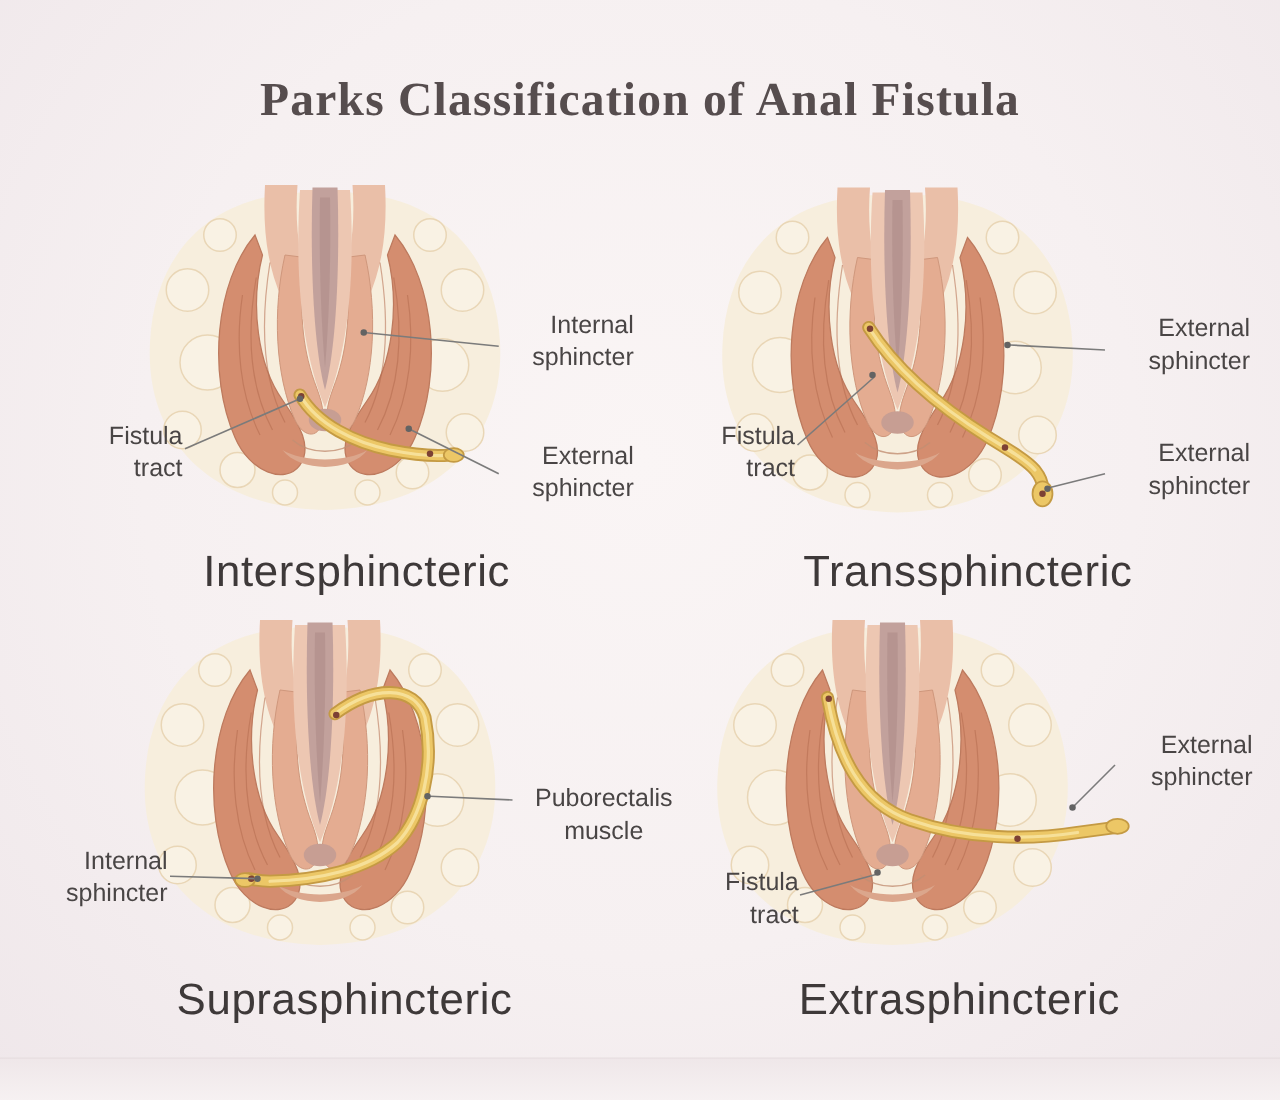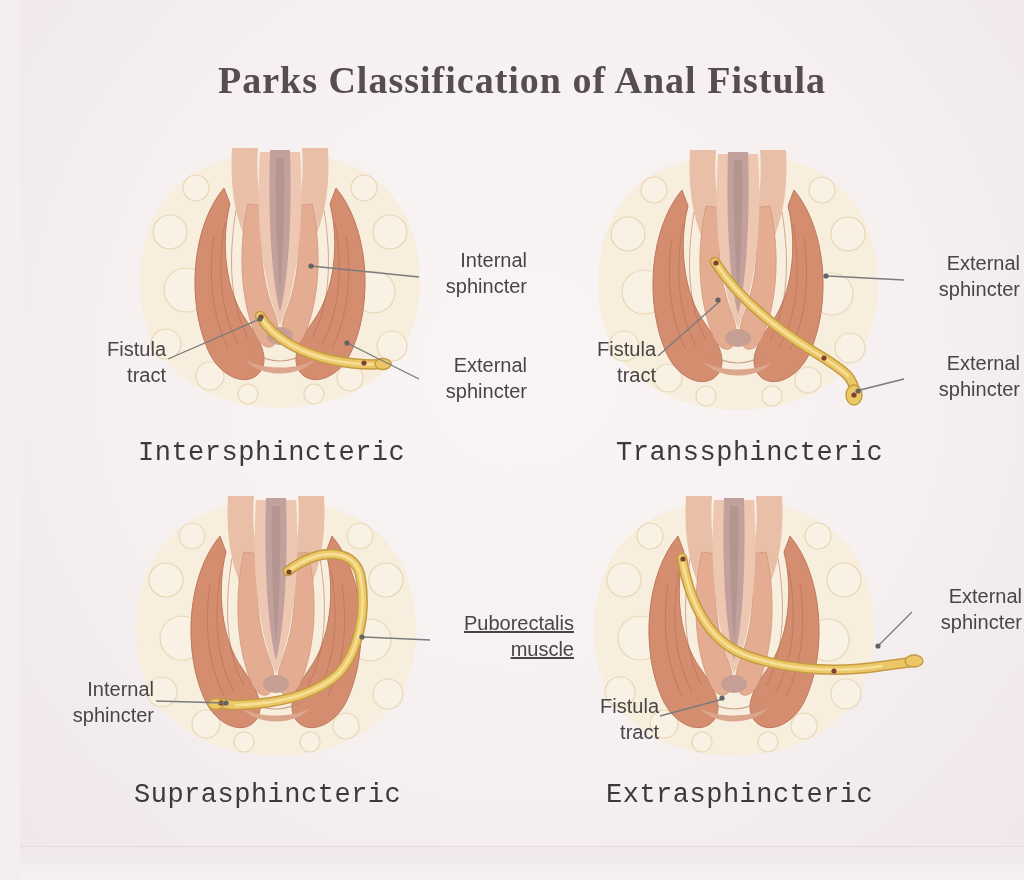--- a/index.html
+++ b/index.html
@@ -1,34 +1,34 @@
 <!DOCTYPE html>
 <html><head>
 <meta charset="utf-8">
 <style>
   html,body{margin:0;padding:0;}
   body{width:1024px;height:880px;position:relative;overflow:hidden;
        background:#f4eef0;font-family:"Liberation Sans",sans-serif;}
   .page{position:absolute;inset:0;
-        background:radial-gradient(ellipse at 50% 42%, #faf5f5 0%, #f6f0f1 55%, #efe7ea 100%);margin-left:20px;}
+        background:radial-gradient(ellipse at 50% 42%, #faf5f5 0%, #f6f0f1 55%, #efe7ea 100%);}
   .title{position:absolute;top:58px;left:0;width:100%;text-align:center;margin:0;
          font-family:"Liberation Serif",serif;font-size:38px;font-weight:600;
          color:#564d4e;letter-spacing:1px;}
   svg.canvas{position:absolute;left:0;top:0;}
   .label{position:absolute;font-size:20px;line-height:1.3;color:#494545;
          text-align:right;white-space:pre-line;}
-  .caption{position:absolute;font-family:Liberation Mono, monospace;font-size:27px;
-           color:#3e3939;text-align:left;letter-spacing:0.5px;}
+  .caption{position:absolute;font-family:Liberation Sans, sans-serif;font-size:35px;
+           color:#3e3939;text-align:right;letter-spacing:0.5px;}
   .p1a{left:403px;top:247px;width:104px;}
   .p1b{left:58px;top:336px;width:88px;}
   .p1c{left:403px;top:352px;width:104px;}
   .p2a{left:888px;top:250px;width:112px;}
   .p2b{left:548px;top:336px;width:88px;}
   .p2c{left:888px;top:350px;width:112px;}
-  .p3a{left:412px;top:610px;width:142px;text-align:right;text-decoration:underline;}
+  .p3a{left:412px;top:626px;width:142px;text-align:center;}
   .p3b{left:28px;top:676px;width:106px;}
   .p4a{left:894px;top:583px;width:108px;}
   .p4b{left:551px;top:693px;width:88px;}
   .cap1{left:118px;top:438px;width:290px;}
   .cap2{left:596px;top:438px;width:310px;}
   .cap3{left:114px;top:780px;width:296px;}
   .cap4{left:586px;top:780px;width:310px;}
   .bottom-edge{position:absolute;left:0;right:0;top:846px;height:34px;
        background:linear-gradient(#efe7e9,#f6f1f2);border-top:1px solid #e6dde0;}
   .fist-under{fill:none;stroke:#c49a43;stroke-width:10.5;stroke-linecap:round;}

